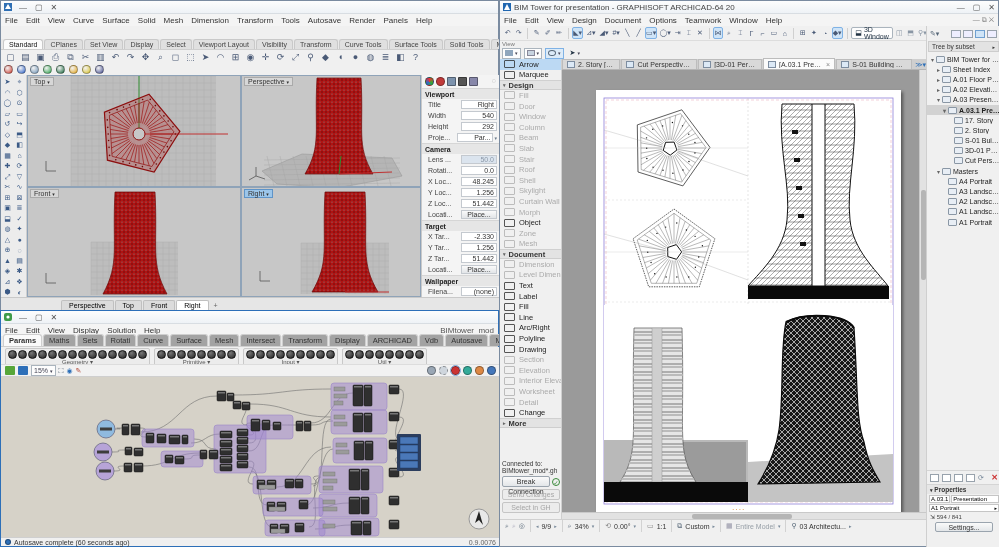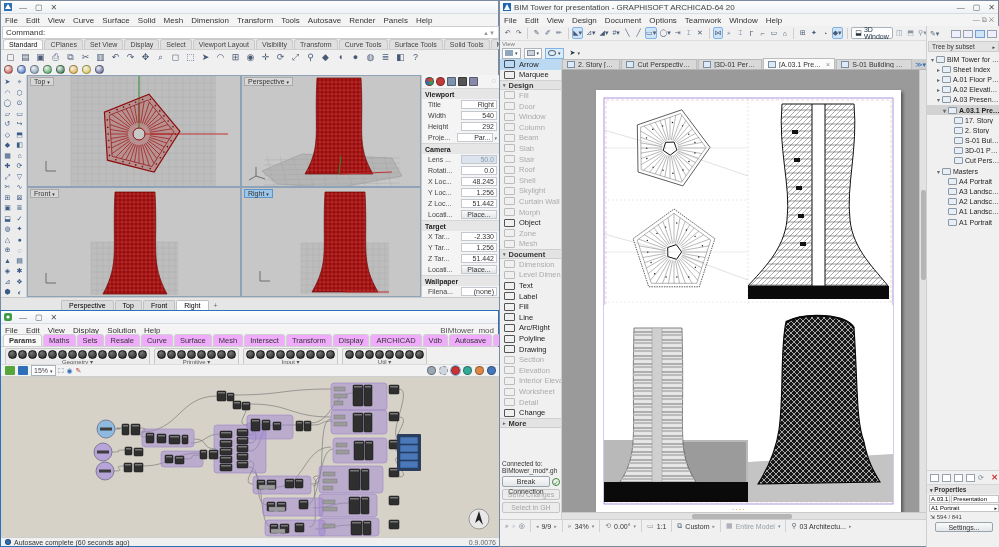--- a/index.html
+++ b/index.html
@@ -33,21 +33,21 @@
   .tree-row{display:flex;align-items:center;height:10.2px;font-size:7px;color:#222;white-space:nowrap;overflow:hidden;}
   .tree-row .arr{width:7px;font-size:6px;color:#666;flex:0 0 auto;text-align:center;}
   .tree-row .tic{width:9px;height:7px;border:1px solid #8a97a5;background:#e8eef5;margin-right:2px;flex:0 0 auto;border-radius:1px;}
   .tree-row.selrow{background:#d2d2d2;}
   .prow{display:flex;align-items:center;height:11px;font-size:7px;color:#333;padding:0 2px;}
   .prow .pl{flex:1;color:#444;padding-left:4px;white-space:nowrap;overflow:hidden;}
   .prow .pv{width:36px;background:#fff;border:1px solid #c4c9cf;height:9px;font-size:7px;display:flex;align-items:center;justify-content:flex-end;padding:0 2px;white-space:nowrap;}
   .prow .pv.dis{background:#dbe4ee;color:#8b98a8;}
   .prow .pv.btnlike{background:linear-gradient(#fafafa,#e2e5e8);justify-content:center;}
   .psec{height:11px;display:flex;align-items:center;font-size:7px;font-weight:bold;color:#222;background:#e6e6e6;border-top:1px solid #d6d6d6;padding-left:3px;}
-  .ghtab{padding:1px 5px;font-size:7.5px;color:#333;border:1px solid #cfcfcf;border-bottom:none;background:#f0abfc;border-radius:3px 3px 0 0;margin-right:1px;white-space:nowrap;}
+  .ghtab{padding:1px 5px;font-size:7.5px;color:#333;border:1px solid #cfcfcf;border-bottom:none;background:#a3a3a3;border-radius:3px 3px 0 0;margin-right:1px;white-space:nowrap;}
   .ghtab.active{background:#fafafa;font-weight:bold;}
   .ghgroup{display:flex;flex-direction:column;border:1px solid #c9c9c9;background:#ececec;border-radius:2px;margin-right:4px;padding:1px 2px 0 2px;}
   .ghgroup .ics{display:flex;gap:1px;}
   .ghgroup .dot{width:9px;height:9px;border-radius:50%;background:radial-gradient(circle at 35% 30%,#777,#222);border:1px solid #111;}
   .ghgroup .glab{font-size:6px;color:#555;text-align:center;line-height:6px;}
   .actab{display:flex;align-items:center;font-size:7px;color:#333;background:#d9d9d9;border:1px solid #bcbcbc;border-bottom:none;padding:0 4px;margin-right:1px;white-space:nowrap;overflow:hidden;gap:3px;}
   .actab.active{background:#fbfbfb;}
   .actab .tsq{width:8px;height:7px;border:1px solid #7d8da0;background:#dce9f6;flex:0 0 auto;}
   .mini-combo{display:flex;align-items:center;border:1px solid #aab4bd;background:#fdfdfd;height:11px;font-size:7px;padding:0 2px;gap:2px;color:#445;}
   .sb-seg{display:flex;align-items:center;gap:3px;padding:0 5px;border-right:1px solid #d2d2d2;height:100%;font-size:7px;color:#333;white-space:nowrap;}
@@ -78,24 +78,20 @@
         <span>Solid</span>
         <span>Mesh</span>
         <span>Dimension</span>
         <span>Transform</span>
         <span>Tools</span>
         <span>Autosave</span>
         <span>Render</span>
         <span>Panels</span>
         <span>Help</span>
       </div>
-    <div class="abs" style="left:1px;top:25px;width:497px;height:13px;background:#fff;border:1px solid #c9ced3;font-size:8px;color:#333;display:flex;align-items:center;padding:0 3px;">
-      <span>Command:</span>
-      <span style="margin-left:auto;color:#999;font-size:6px;">▲▼</span>
-    </div>
     <div class="tabstrip" style="top:38px;height:11px;" id="rhino-tabstrip">
         <span class="tab active">Standard</span>
         <span class="tab">CPlanes</span>
         <span class="tab">Set View</span>
         <span class="tab">Display</span>
         <span class="tab">Select</span>
         <span class="tab">Viewport Layout</span>
         <span class="tab">Visibility</span>
         <span class="tab">Transform</span>
         <span class="tab">Curve Tools</span>
@@ -525,21 +521,21 @@
         <span>View</span>
         <span>Display</span>
         <span>Solution</span>
         <span>Help</span>
         <span style="margin-left:auto;margin-right:0;color:#555;">BIMtower_mod</span>
     </div>
     <div class="tabstrip" style="top:25px;height:11px;" id="gh-tabstrip">
         <span class="ghtab active">Params</span>
         <span class="ghtab">Maths</span>
         <span class="ghtab">Sets</span>
-        <span class="ghtab">Resale</span>
+        <span class="ghtab">Rotati</span>
         <span class="ghtab">Curve</span>
         <span class="ghtab">Surface</span>
         <span class="ghtab">Mesh</span>
         <span class="ghtab">Intersect</span>
         <span class="ghtab">Transform</span>
         <span class="ghtab">Display</span>
         <span class="ghtab">ARCHICAD</span>
         <span class="ghtab">Vdb</span>
         <span class="ghtab">Autosave</span>
         <span class="ghtab">Misc</span>

